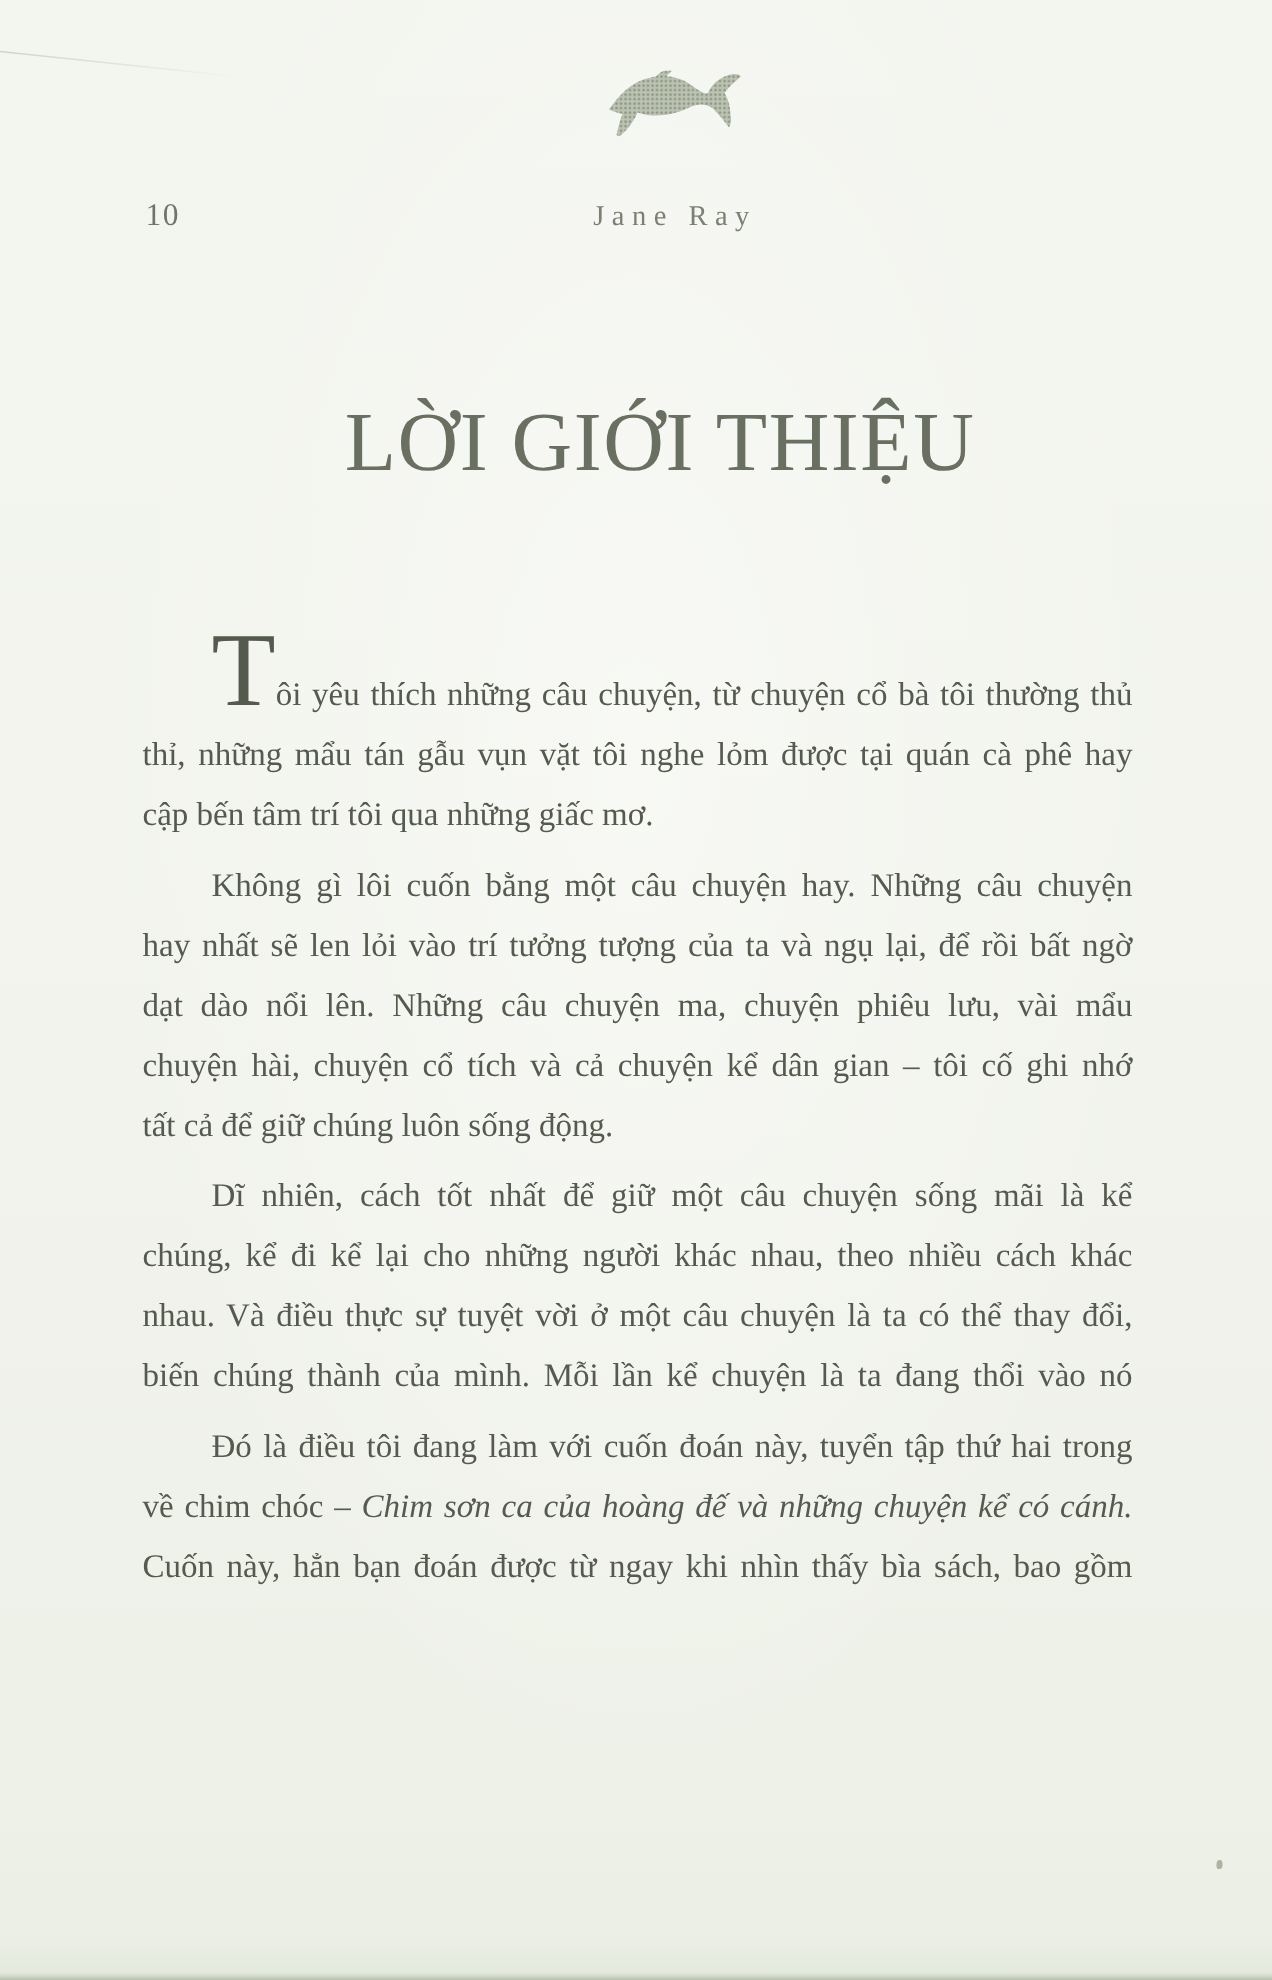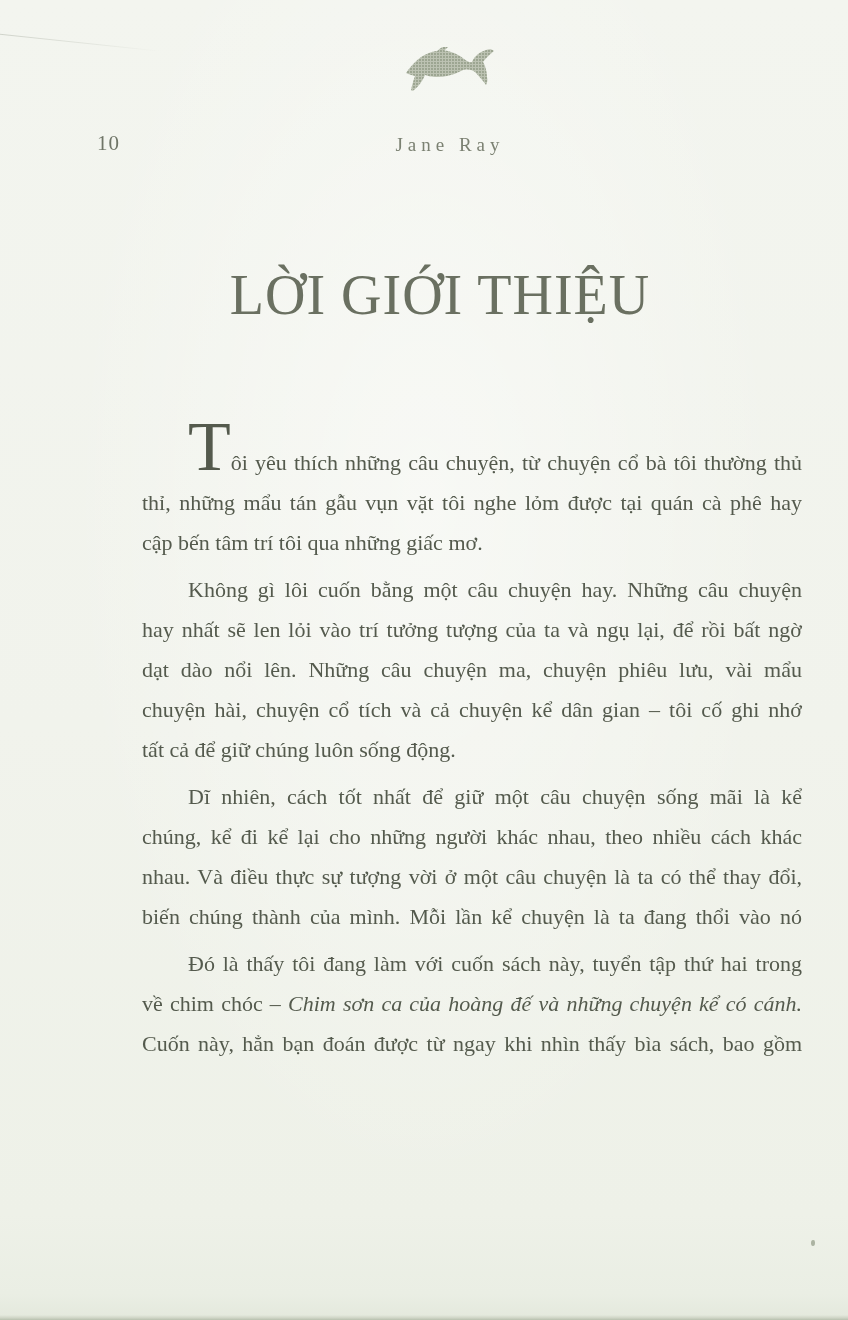--- a/index.html
+++ b/index.html
@@ -49,21 +49,21 @@
     letter-spacing:5px;color:var(--header_ink,#7b8172);
   }
   .chapter-title{
     position:absolute;left:16px;top:264px;width:848px;margin:0;
     text-align:center;font-weight:normal;
     font-size:56px;line-height:62px;letter-spacing:1px;
     color:var(--title_ink,#6a7061);
   }
   .body-text{
     position:absolute;left:95px;top:443px;width:660px;
-    font-size:22px;line-height:40px;margin-left:47px;
+    font-size:22px;line-height:40px;
   }
   .para{margin:0 0 7px 0;}
   .line{text-align:justify;text-align-last:justify;}
   .line.last{text-align-last:left;}
   .line.first{text-indent:46px;}
   .dropcap{
     font-size:70px;line-height:0;letter-spacing:0;
     color:var(--ink,#545a4d);
   }
   .book-title-italic{font-style:italic;}
@@ -118,26 +118,26 @@
       <div class="line first">Không gì lôi cuốn bằng một câu chuyện hay. Những câu chuyện</div>
       <div class="line">hay nhất sẽ len lỏi vào trí tưởng tượng của ta và ngụ lại, để rồi bất ngờ</div>
       <div class="line">dạt dào nổi lên. Những câu chuyện ma, chuyện phiêu lưu, vài mẩu</div>
       <div class="line">chuyện hài, chuyện cổ tích và cả chuyện kể dân gian – tôi cố ghi nhớ</div>
       <div class="line last">tất cả để giữ chúng luôn sống động.</div>
     </div>
 
     <div class="para">
       <div class="line first">Dĩ nhiên, cách tốt nhất để giữ một câu chuyện sống mãi là kể</div>
       <div class="line">chúng, kể đi kể lại cho những người khác nhau, theo nhiều cách khác</div>
-      <div class="line">nhau. Và điều thực sự tượng vời ở một câu chuyện là ta có thể thay đổi,</div>
+      <div class="line">nhau. Và điều thực sự tuyệt vời ở một câu chuyện là ta có thể thay đổi,</div>
       <div class="line">biến chúng thành của mình. Mỗi lần kể chuyện là ta đang thổi vào nó</div>
     </div>
 
     <div class="para">
-      <div class="line first">Đó là thấy tôi đang làm với cuốn sách này, tuyển tập thứ hai trong</div>
+      <div class="line first">Đó là điều tôi đang làm với cuốn đoán này, tuyển tập thứ hai trong</div>
       <div class="line"><span>về chim chóc – </span><span class="book-title-italic">Chim sơn ca của hoàng đế và những chuyện kể có cánh.</span></div>
       <div class="line">Cuốn này, hẳn bạn đoán được từ ngay khi nhìn thấy bìa sách, bao gồm</div>
     </div>
 
   </div>
 
   <div class="crease"></div>
   <div class="speck"></div>
   <div class="bottom-edge"></div>
 

